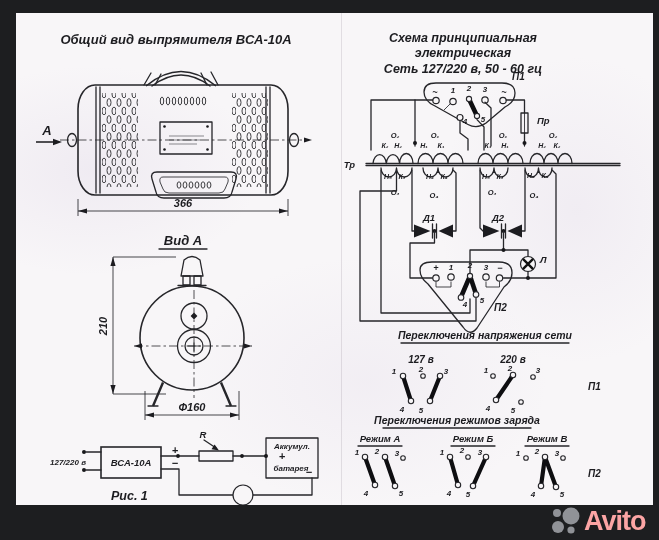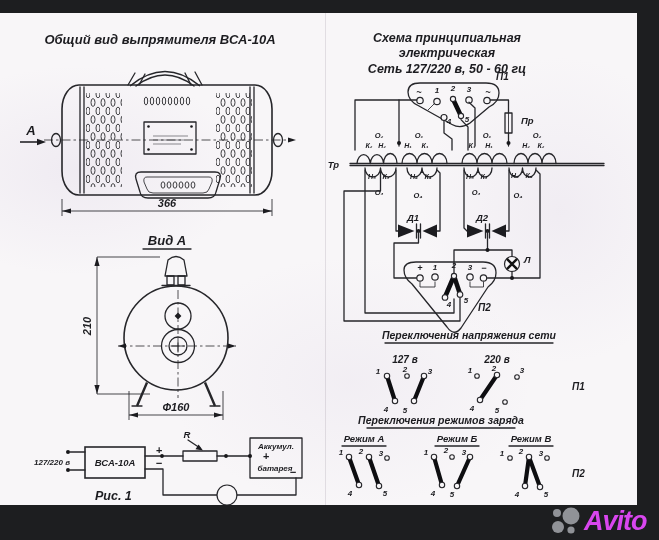--- a/index.html
+++ b/index.html
@@ -2,21 +2,21 @@
 <html><head>
 <meta charset="utf-8">
 <style>
   html,body{margin:0;padding:0;}
   body{
     width:659px;height:540px;position:relative;overflow:hidden;
     background:#1d1e20;
     font-family:"Liberation Sans","DejaVu Sans",sans-serif;
   }
   .page{
-    position:absolute;left:0;top:13px;width:637px;height:492px;
+    position:absolute;left:16px;top:13px;width:637px;height:492px;
     background:
       radial-gradient(ellipse 240px 150px at 12% 32%, rgba(186,168,204,.14), transparent 70%),
       radial-gradient(ellipse 260px 180px at 55% 75%, rgba(186,168,204,.10), transparent 70%),
       radial-gradient(ellipse 200px 220px at 88% 40%, rgba(186,168,204,.12), transparent 70%),
       #f8f6f8;
   }
   .divider{position:absolute;left:325px;top:0;width:1px;height:492px;background:rgba(120,110,130,.18);}
   svg text{font-style:italic;font-weight:700;fill:#1c1c20;font-family:"Liberation Sans","DejaVu Sans",sans-serif;}
   .s1{stroke:#26262a;stroke-width:1.3;fill:none;stroke-linecap:round;stroke-linejoin:round;}
   .s2{stroke:#26262a;stroke-width:.85;fill:none;}
@@ -24,21 +24,21 @@
   .dash{stroke:#26262a;stroke-width:.8;fill:none;stroke-dasharray:9 3 2.5 3;}
   .blade{stroke:#0e0e11;stroke-width:4.6;stroke-linecap:round;}
   .bladeS{stroke:#0e0e11;stroke-width:4.2;stroke-linecap:round;}
   .dot{fill:#17171a;}
   .fillk{fill:#1c1c20;}
   .ring{fill:#f8f6f8;stroke:#26262a;stroke-width:1.2;}
   .ringS{fill:#f8f6f8;stroke:#26262a;stroke-width:1.1;}
   .hair{stroke:#5a5a60;stroke-width:.7;fill:none;}
   .watermark{
     position:absolute;left:548px;top:503px;width:111px;height:37px;
-    display:flex;align-items:center;color:#d946ef;font-style:italic;
+    display:flex;align-items:center;color:#fca5a5;
   }
   .watermark .word{font-weight:700;font-size:27px;letter-spacing:-1px;line-height:1;margin-left:2px;}
 </style>
 </head>
 <body>
 
 <div class="page">
   <div class="divider"></div>
 
   <svg width="637" height="492" viewBox="0 0 637 492">

